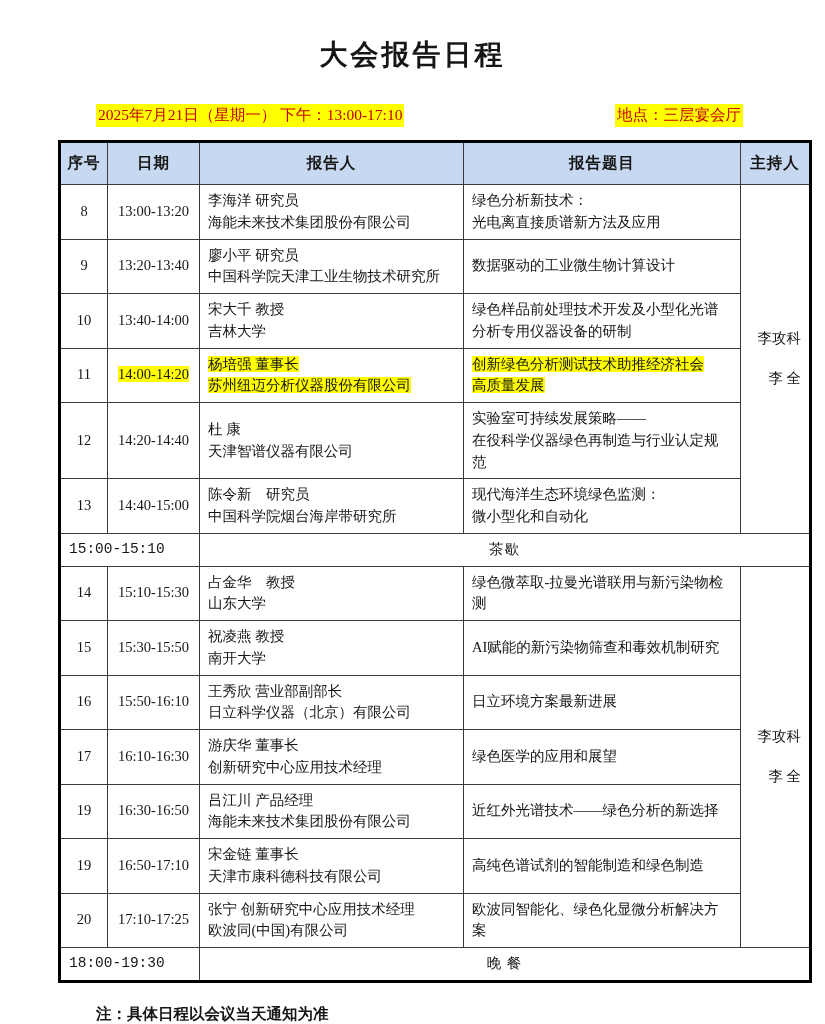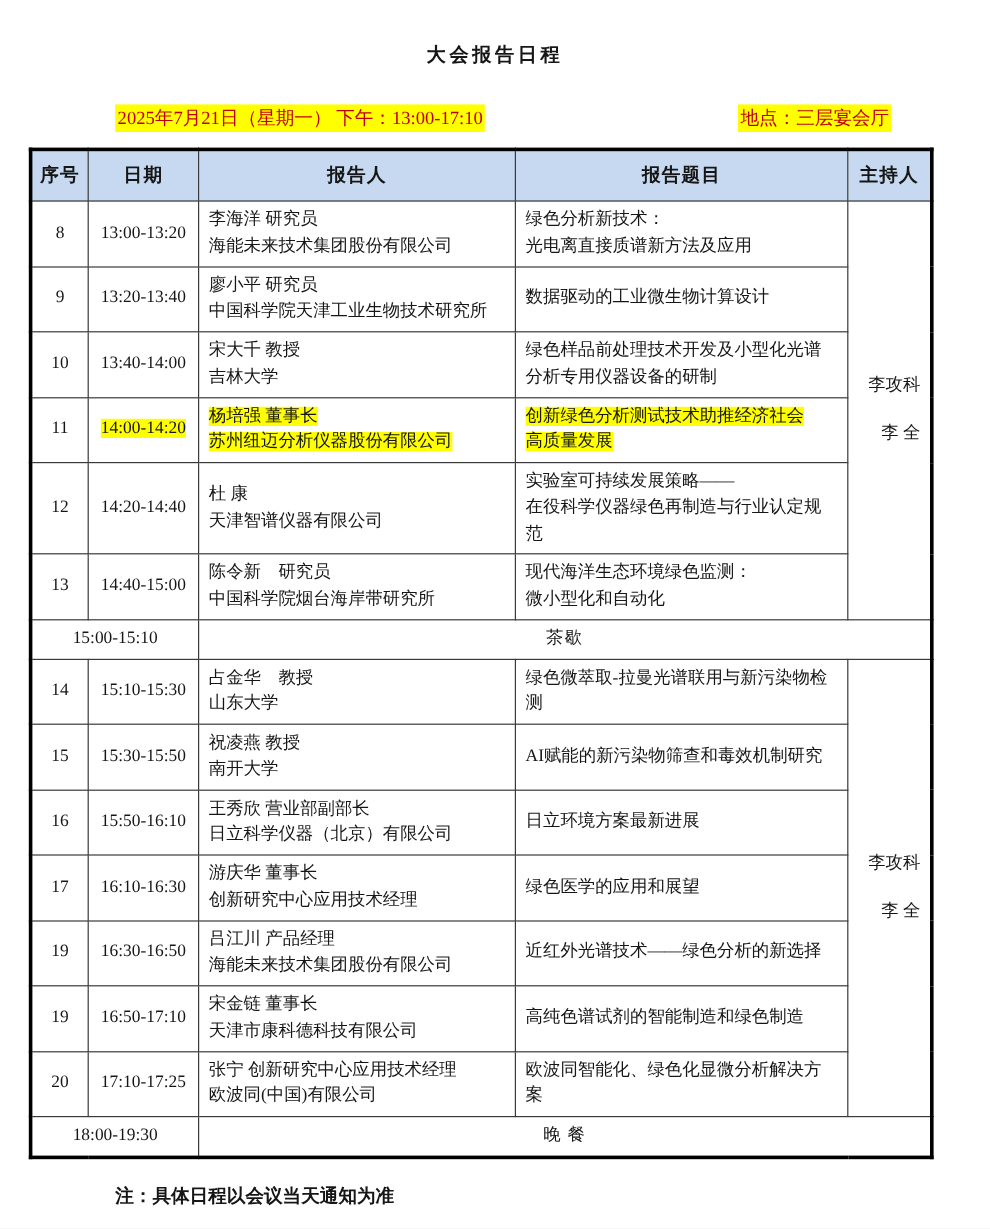--- a/index.html
+++ b/index.html
@@ -16,37 +16,37 @@
     background: #ffffff;
     margin: 0 auto;
     font-family: "Liberation Serif", "DejaVu Serif", serif;
     color: #161616;
     overflow: hidden;
     position: relative;
   }
   .doc-title {
     padding-top: 36px;
     text-align: center;
-    font-size: 16px;
+    font-size: 28px;
     font-weight: bold;
     letter-spacing: 3px;
   }
   .info-row {
     display: flex;
     justify-content: space-between;
     margin: 30px 82px 13px 96px;
     font-size: 15.5px;
     color: var(--info);
   }
   .yellow-hl {
     background: var(--hl);
     padding: 1px 2px;
     white-space: nowrap;
   }
-  .table-wrap { margin-left: 24px; width: 716px; }
+  .table-wrap { margin-left: 58px; width: 716px; }
   table.schedule {
     border-collapse: collapse;
     width: 751px;
     table-layout: fixed;
     border: 3px solid #000;
   }
   table.schedule th {
     background: var(--header-bg);
     font-size: 15.5px;
     font-weight: bold;
@@ -59,21 +59,21 @@
     font-size: 14.5px;
     padding: 5px 8px;
     line-height: 1.5;
     vertical-align: middle;
     word-break: break-all;
   }
   td.num-cell, td.time-cell { text-align: center; padding: 5px 1px; }
   td.host-cell { text-align: right; padding: 5px 2px; }
   .host-line + .host-line { margin-top: 18px; }
   .hl { background: var(--hl); }
-  td.special-time { text-align: center; padding: 12px 1px; }
+  td.special-time { padding: 12px 1px; font-family: Liberation Mono, monospace; }
   td.special-label { text-align: center; padding: 12px 2px; letter-spacing: 1px; }
   .note {
     margin: 21px 2px 0 96px;
     font-size: 15.5px;
     font-weight: bold;
   }
 </style>
 </head>
 <body>
 

